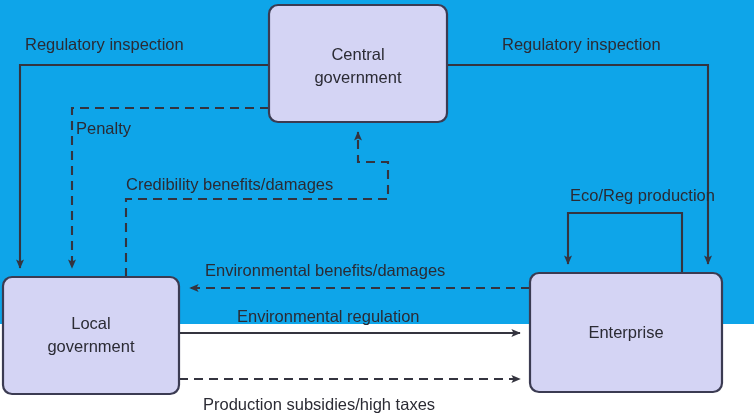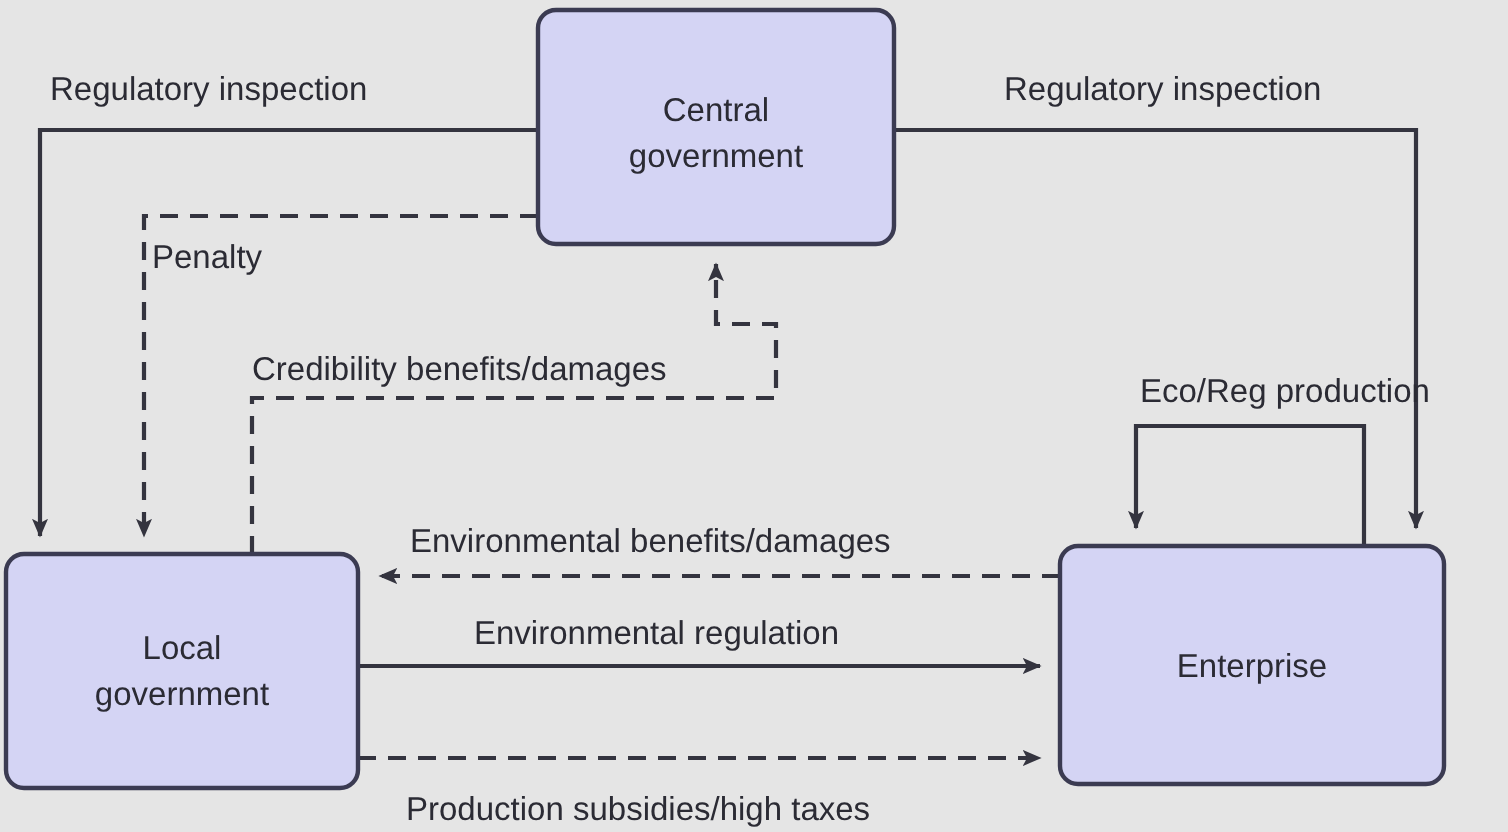--- a/index.html
+++ b/index.html
@@ -9,22 +9,22 @@
   }
   body {
     width: 754px;
     height: 416px;
     font-family: "Liberation Sans", sans-serif;
     overflow: hidden;
   }
   #diagram-root {
     position: relative;
     width: 754px;
-    height: 416px;
-    background: #e5e5e5;
+    height: 324px;
+    background: #0ea5e9;
   }
   svg.diagram-canvas {
     display: block;
     width: 754px;
     height: 416px;
   }
   .node-rect {
     fill: #d4d4f4;
     stroke: #3b3b52;
     stroke-width: 2.2;

